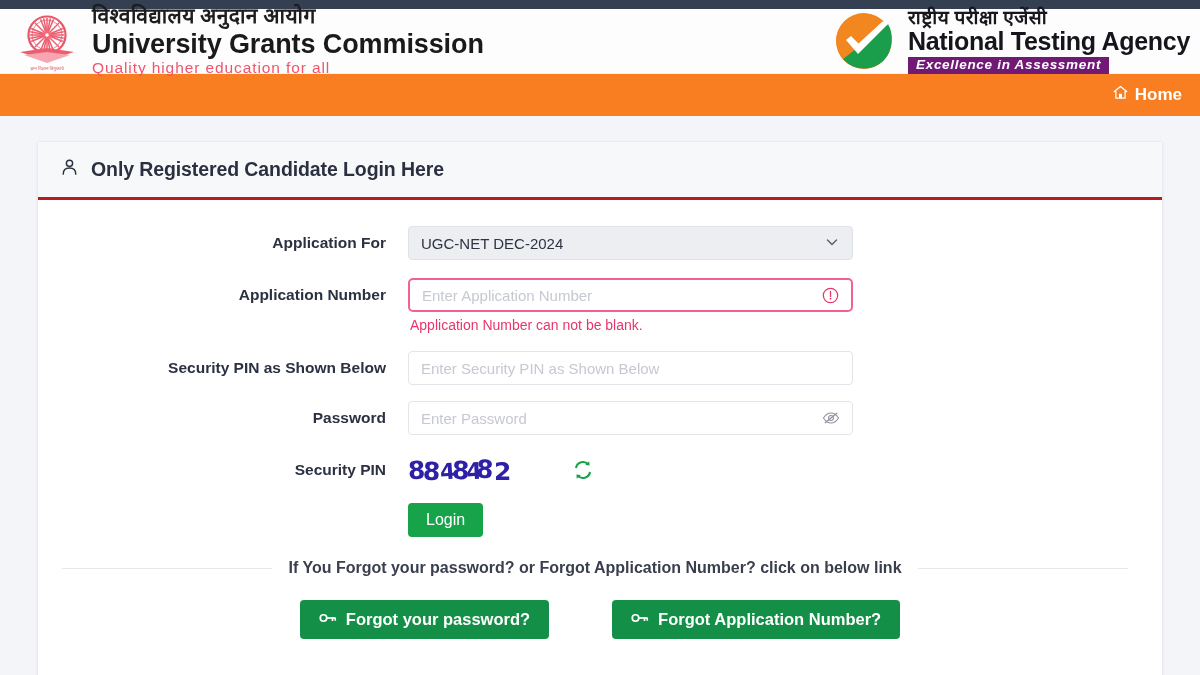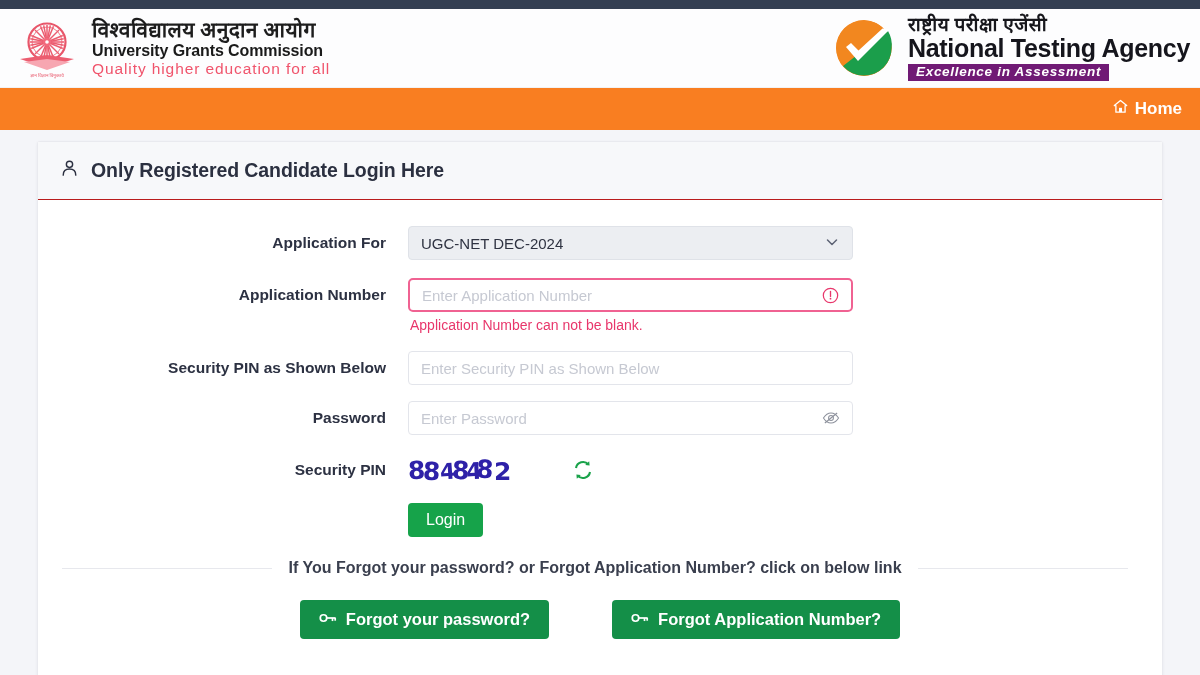--- a/index.html
+++ b/index.html
@@ -12,37 +12,37 @@
   #page { position: relative; width: 1200px; height: 675px; background: #f4f5f9; }
 
   
   .top-strip {
     height: 9px; width: 100%;
     background: #343f52;
   }
 
   
   .header {
-    height: 79px; width: 100%;
+    height: 65px; width: 100%;
     background: #fdfdfe;
     display: flex; align-items: center;
     justify-content: space-between;
     padding: 0 10px 0 14px;
     border-bottom: 1px solid #f2f2f4;
   }
   .brand-left { display: flex; align-items: center; gap: 12px; }
   .ugc-emblem { width: 66px; height: 66px; position: relative; flex: 0 0 auto; }
   .ugc-text { line-height: 1.12; }
   .ugc-hindi {
     font-family: "Liberation Serif", serif;
     font-size: 21px; font-weight: 700; color: #1d1d1d;
     letter-spacing: .4px;
   }
   .ugc-eng {
-    font-size: 16px; font-weight: 700; color: #1a1a1a;
+    font-size: 27px; font-weight: 700; color: #1a1a1a;
     letter-spacing: -.1px;
   }
   .ugc-tag {
     font-size: 15.5px; font-weight: 400; color: #f0546c;
     letter-spacing: .9px;
   }
 
   .brand-right { display: flex; align-items: center; gap: 10px; }
   .nta-logo { width: 68px; height: 62px; flex: 0 0 auto; }
   .nta-text { line-height: 1.05; text-align: left; }
@@ -81,21 +81,21 @@
     position: absolute;
     left: 37px; top: 141px; width: 1126px; height: 560px;
     background: #ffffff;
     border: 1px solid #e9eaef;
     border-radius: 3px;
     box-shadow: 0 1px 3px rgba(30,40,60,.06);
   }
   .card-head {
     height: 58px;
     background: #f7f8fa;
-    border-bottom: 1px solid #b91c1c;
+    border-bottom: 3px solid #b91c1c;
     display: flex; align-items: center; gap: 12px;
     padding-left: 22px;
   }
   .card-head-title {
     font-size: 19.5px; font-weight: 700; color: #2b3040;
     letter-spacing: -.1px;
   }
 
   .form-area { padding-top: 26px; }
 

